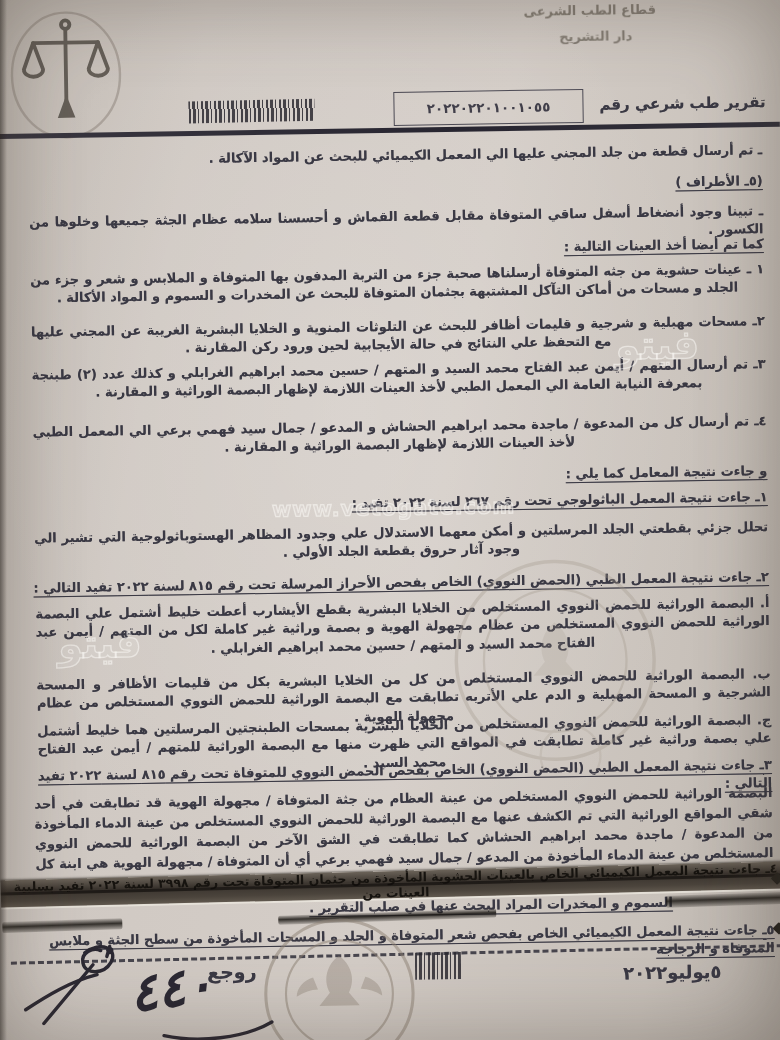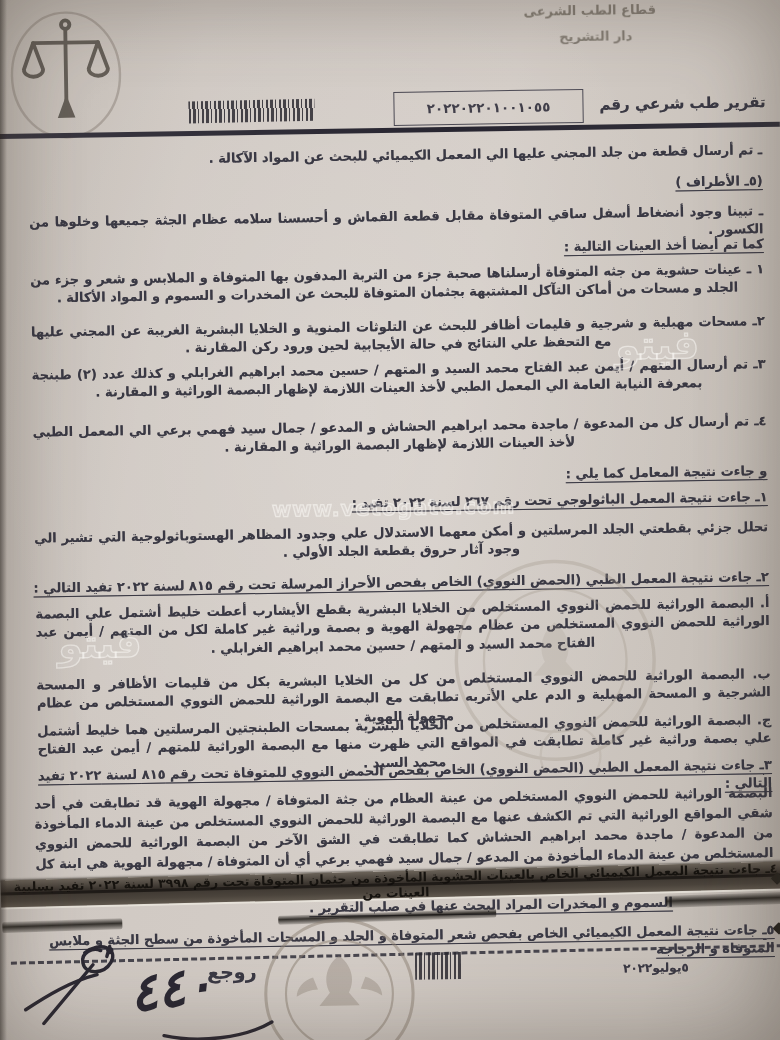--- a/index.html
+++ b/index.html
@@ -108,21 +108,21 @@
     <div class="abs streak" style="left:-4px;top:915px;width:120px;height:11px;transform:rotate(-1deg);"></div>
     <div class="abs streak" style="left:272px;top:912px;width:218px;height:9px;transform:rotate(-1deg);"></div>
     <div class="abs streak" style="left:660px;top:899px;width:126px;height:12px;transform:rotate(-1deg);"></div>
     <div class="abs diam" style="right:4px;top:880px;"></div>
     <div class="abs diam" style="right:3px;top:930px;"></div>
 
     <div class="abs ar txt tr u" style="right:12px;left:30px;top:927px;">٥ـ جاءت نتيجة المعمل الكيميائي الخاص بفحص شعر المتوفاة و الجلد و المسحات المأخوذة من سطح الجثة و ملابس المتوفاة و الزجاجة</div>
 
     <div class="abs dashline" style="left:4px;right:4px;top:953px;transform:rotate(-.4deg);"></div>
 
-    <div class="abs ar txt" style="left:616px;top:964px;font-size:12px;">٥يوليو٢٠٢٢</div>
+    <div class="abs ar txt" style="left:616px;top:964px;font-size:18px;">٥يوليو٢٠٢٢</div>
 
     <div class="abs barcode" style="left:408px;top:953px;width:46px;height:27px;"></div>
 
     <div class="abs ar txt" style="left:200px;top:956px;font-size:19px;">روجع</div>
 
     <svg class="abs stamp" style="left:237px;top:893px;" width="190" height="150" viewBox="0 0 160 126">
       <circle cx="80" cy="84" r="62" fill="none" stroke="#8d8174" stroke-width="2.6"></circle>
       <circle cx="80" cy="84" r="45" fill="none" stroke="#8d8174" stroke-width="1.8"></circle>
       <g fill="#8d8174" opacity=".75">
         <path d="M80,52 c-10,7 -14,20 -8,31 l-9,11 h34 l-9,-11 c6,-11 2,-24 -8,-31 z"></path>

